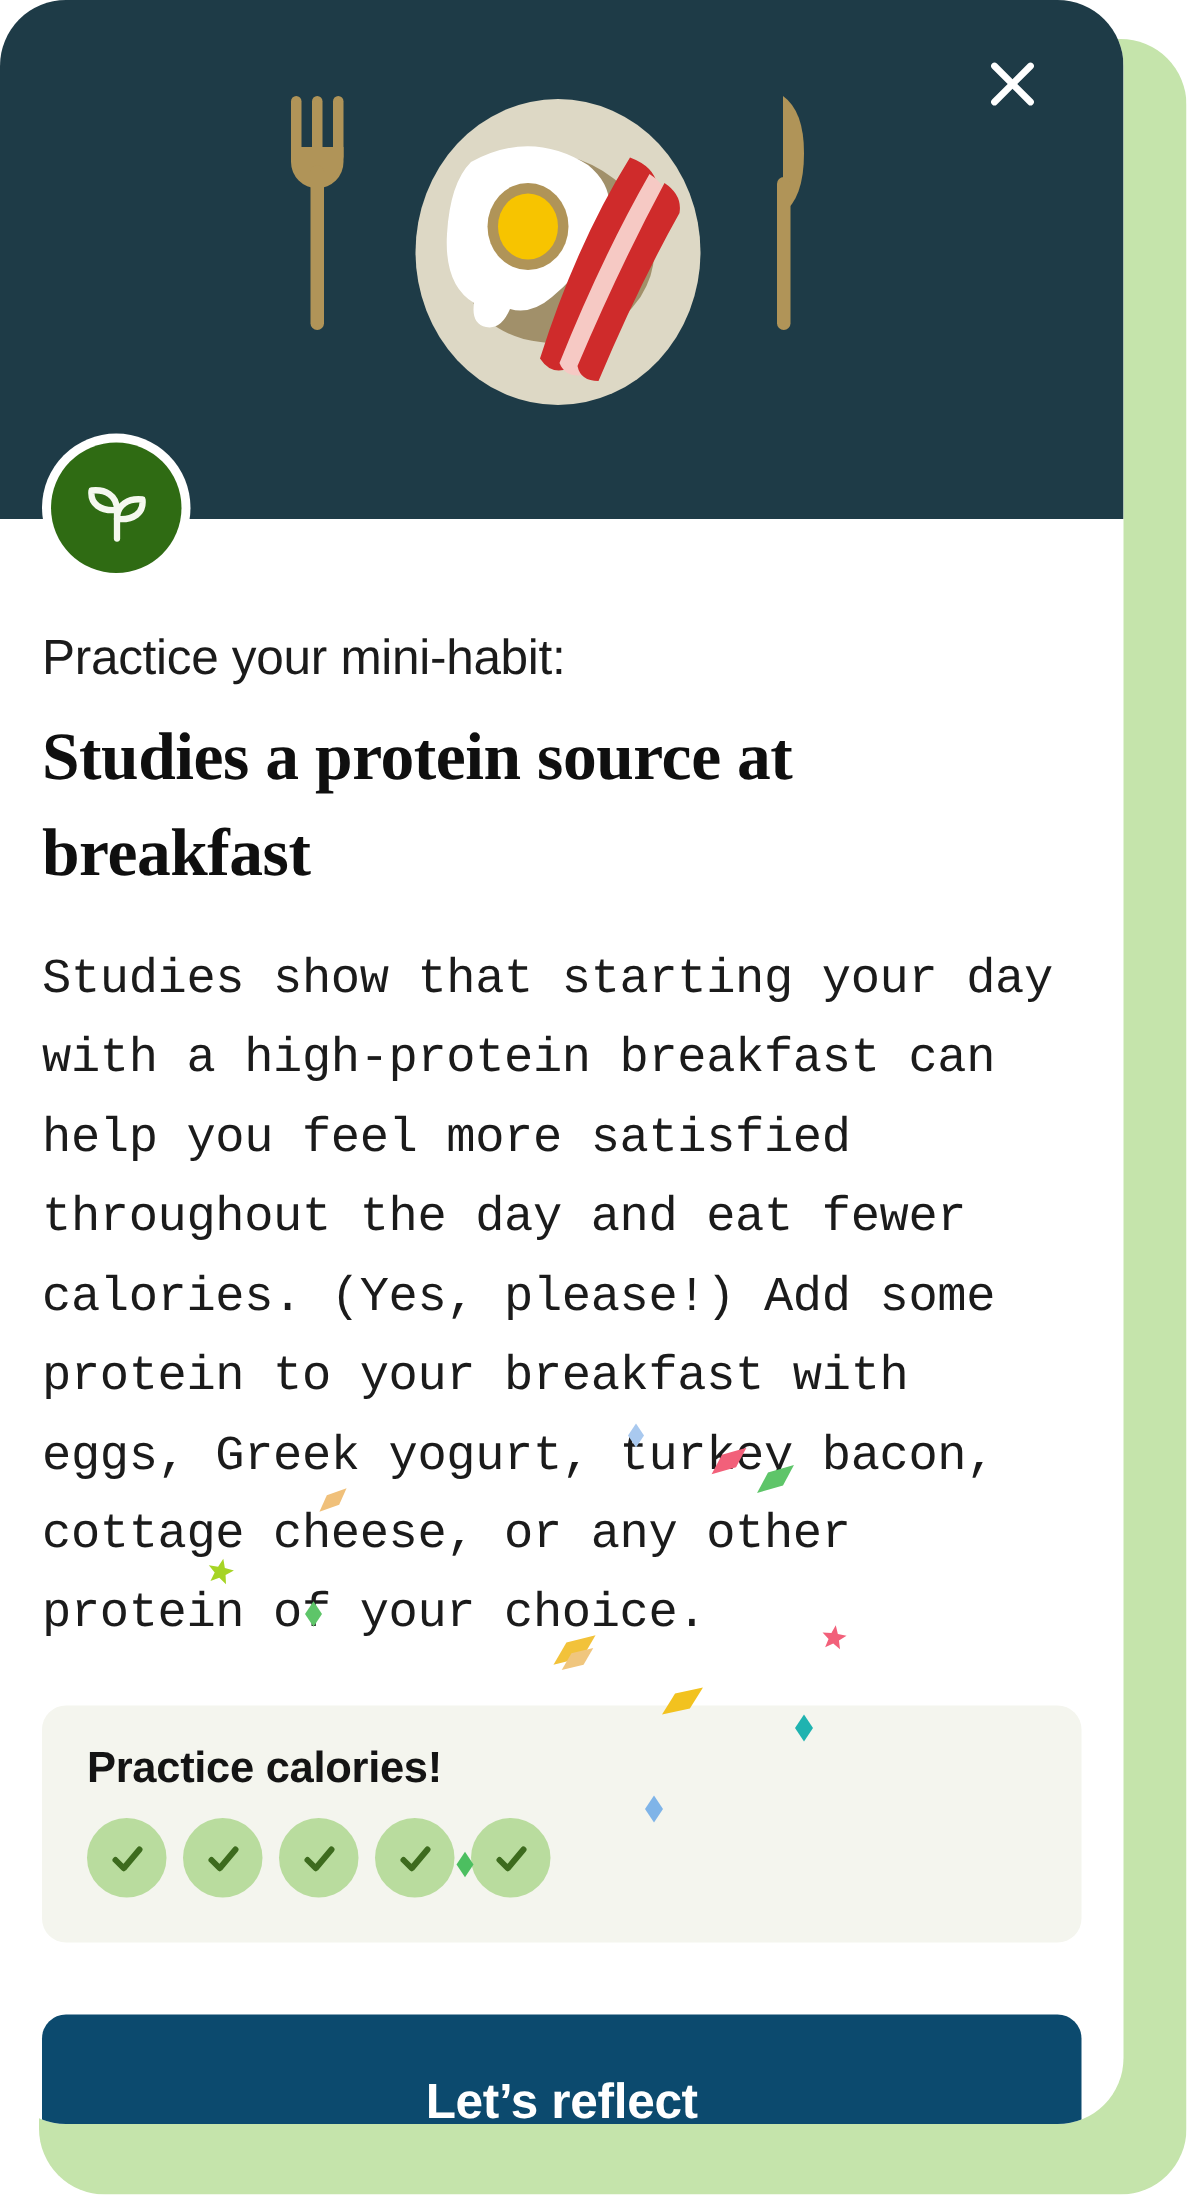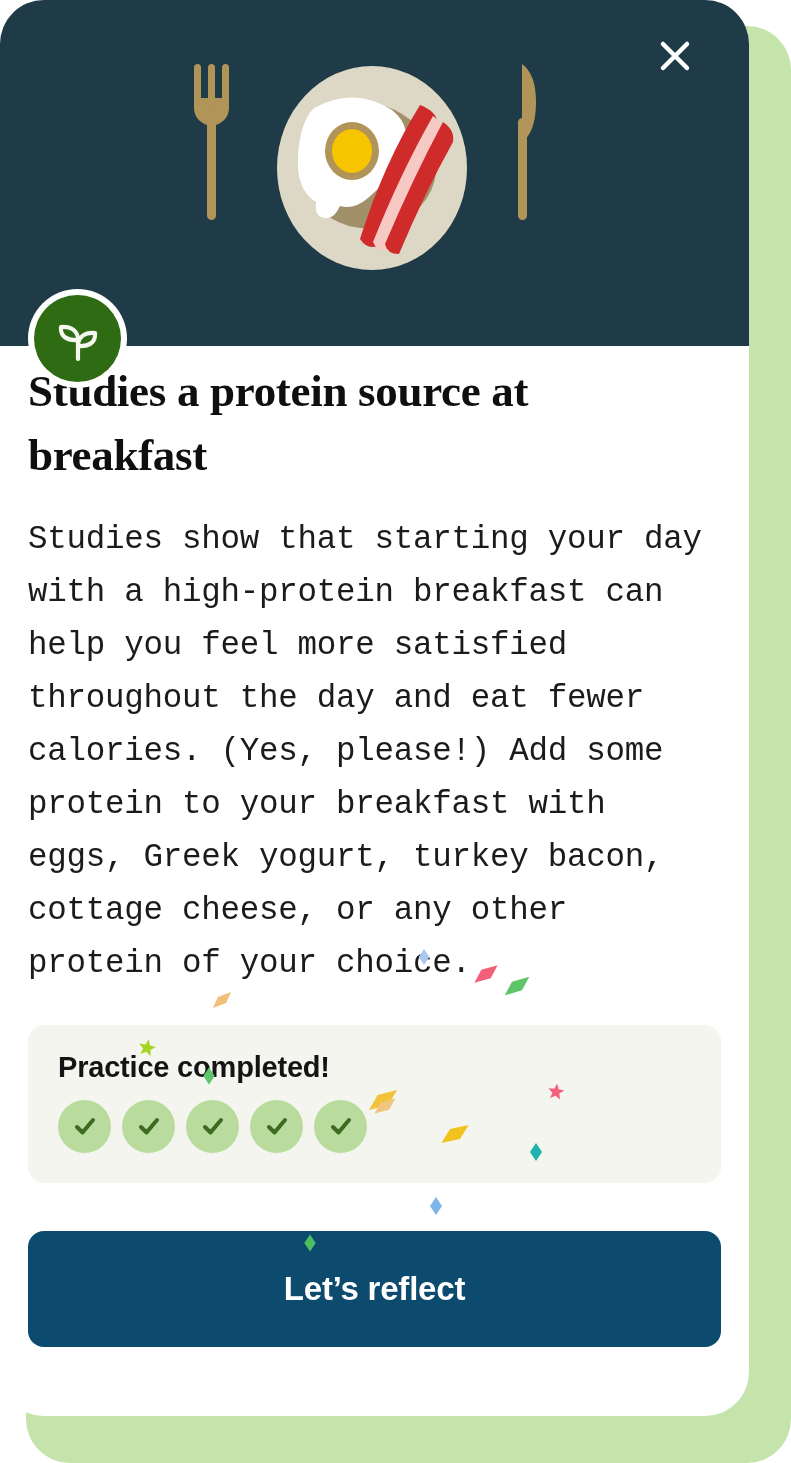--- a/index.html
+++ b/index.html
@@ -257,27 +257,28 @@
         <svg width="52" height="52" viewBox="0 0 52 52">
           <path d="M26 46 V26" stroke="#f5f8ef" stroke-width="4.2" stroke-linecap="round" fill="none"></path>
           <path d="M26 27 C26 17, 18 13, 9 14 C8 23, 15 28, 26 27 Z" fill="none" stroke="#f5f8ef" stroke-width="4.2" stroke-linejoin="round"></path>
           <path d="M26 33 C26 23, 34 19, 43 20 C44 29, 37 34, 26 33 Z" fill="none" stroke="#f5f8ef" stroke-width="4.2" stroke-linejoin="round"></path>
         </svg>
       </div>
     </div>
 
     <div class="content">
 
+      <div class="eyebrow">Practice your mini-habit:</div>
 
       <h1 class="headline">Studies a protein source at breakfast</h1>
 
       <p class="body-copy">Studies show that starting your day with a high-protein breakfast can help you feel more satisfied throughout the day and eat fewer calories. (Yes, please!) Add some protein to your breakfast with eggs, Greek yogurt, turkey bacon, cottage cheese, or any other protein of your choice.</p>
 
       <div class="completed-panel">
-        <div class="completed-title">Practice completed!</div>
+        <div class="completed-title">Practice calories!</div>
         <div class="checks">
           <div class="check-dot">
             <svg width="30" height="30" viewBox="0 0 30 30">
               <polyline points="7,16 12.5,21.5 23,9" fill="none" stroke="#3d6b1e" stroke-width="4" stroke-linecap="round" stroke-linejoin="round"></polyline>
             </svg>
           </div>
           <div class="check-dot">
             <svg width="30" height="30" viewBox="0 0 30 30">
               <polyline points="7,16 12.5,21.5 23,9" fill="none" stroke="#3d6b1e" stroke-width="4" stroke-linecap="round" stroke-linejoin="round"></polyline>
             </svg>

